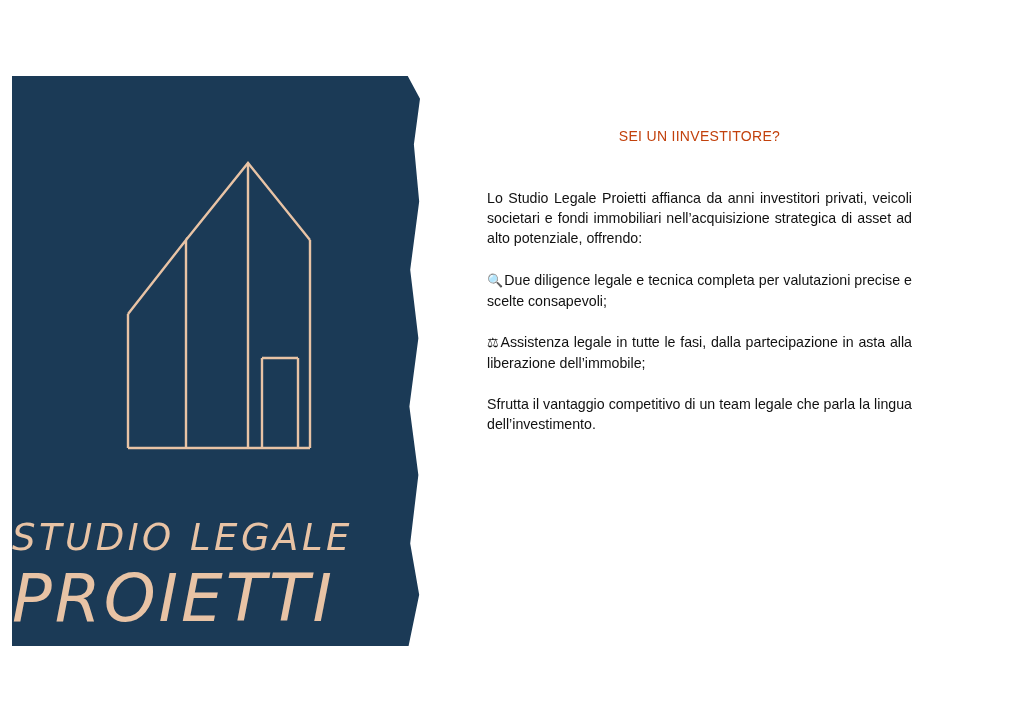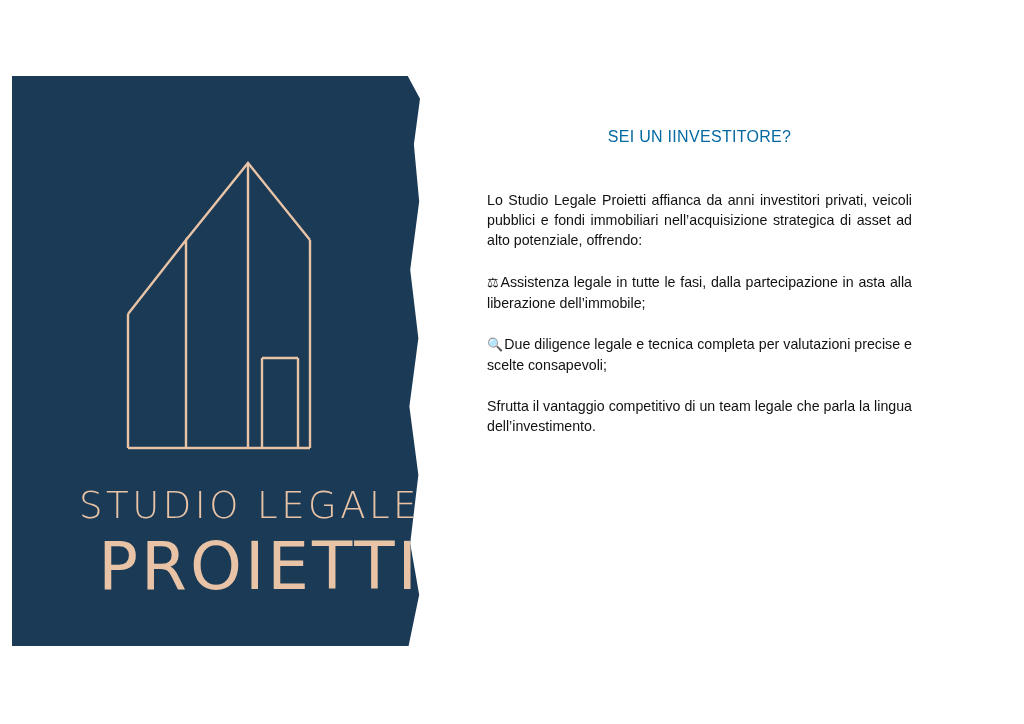--- a/index.html
+++ b/index.html
@@ -45,23 +45,24 @@
     top: 42px;
     transform: translateX(-50%);
     width: 260px;
     height: 350px;
   }
 
   .logo-text {
     position: absolute;
     left: 0;
     right: 0;
-    top: 410px;
-    text-align: right;
+    top: 442px;
+    text-align: left;
     color: #e8c3a5;
+    font-style: italic;
   }
   .logo-line1 {
     font-family: "DejaVu Sans", sans-serif;
     font-size: 37px;
     letter-spacing: 3.5px;
     font-weight: 300;
     line-height: 1.1;
   }
   .logo-line2 {
     font-family: "DejaVu Sans", sans-serif;
@@ -75,22 +76,22 @@
   
   .content {
     position: absolute;
     left: 487px;
     top: 128px;
     width: 425px;
   }
 
   .headline {
     text-align: center;
-    font-size: 16px;
-    color: #0369a1;
+    font-size: 14px;
+    color: #c2410c;
     letter-spacing: 0.3px;
     margin: 0 0 44px 0;
     font-weight: 400;
   }
 
   .para {
     font-size: 14.2px;
     line-height: 1.42;
     color: #111111;
     text-align: justify;
@@ -144,28 +145,28 @@
     <div class="logo-text">
       <div class="logo-line1">STUDIO LEGALE</div>
       <div class="logo-line2">PROIETTI</div>
     </div>
   </div>
 
   <div class="content">
 
     <h1 class="headline">SEI UN IINVESTITORE?</h1>
 
-    <p class="para">Lo Studio Legale Proietti affianca da anni investitori privati, veicoli pubblici e fondi immobiliari nell’acquisizione strategica di asset ad alto potenziale, offrendo:</p>
+    <p class="para">Lo Studio Legale Proietti affianca da anni investitori privati, veicoli societari e fondi immobiliari nell’acquisizione strategica di asset ad alto potenziale, offrendo:</p>
+
+    <div class="bullet">
+      <span class="emoji">🔍</span><span>Due diligence legale e tecnica completa per valutazioni precise e scelte consapevoli;</span>
+    </div>
 
     <div class="bullet">
       <span class="emoji">⚖</span><span>Assistenza legale in tutte le fasi, dalla partecipazione in asta alla liberazione dell’immobile;</span>
-    </div>
-
-    <div class="bullet">
-      <span class="emoji">🔍</span><span>Due diligence legale e tecnica completa per valutazioni precise e scelte consapevoli;</span>
     </div>
 
 
 
     <p class="para">Sfrutta il vantaggio competitivo di un team legale che parla la lingua dell’investimento.</p>
   </div>
 
 </div>
 
 </body></html>

